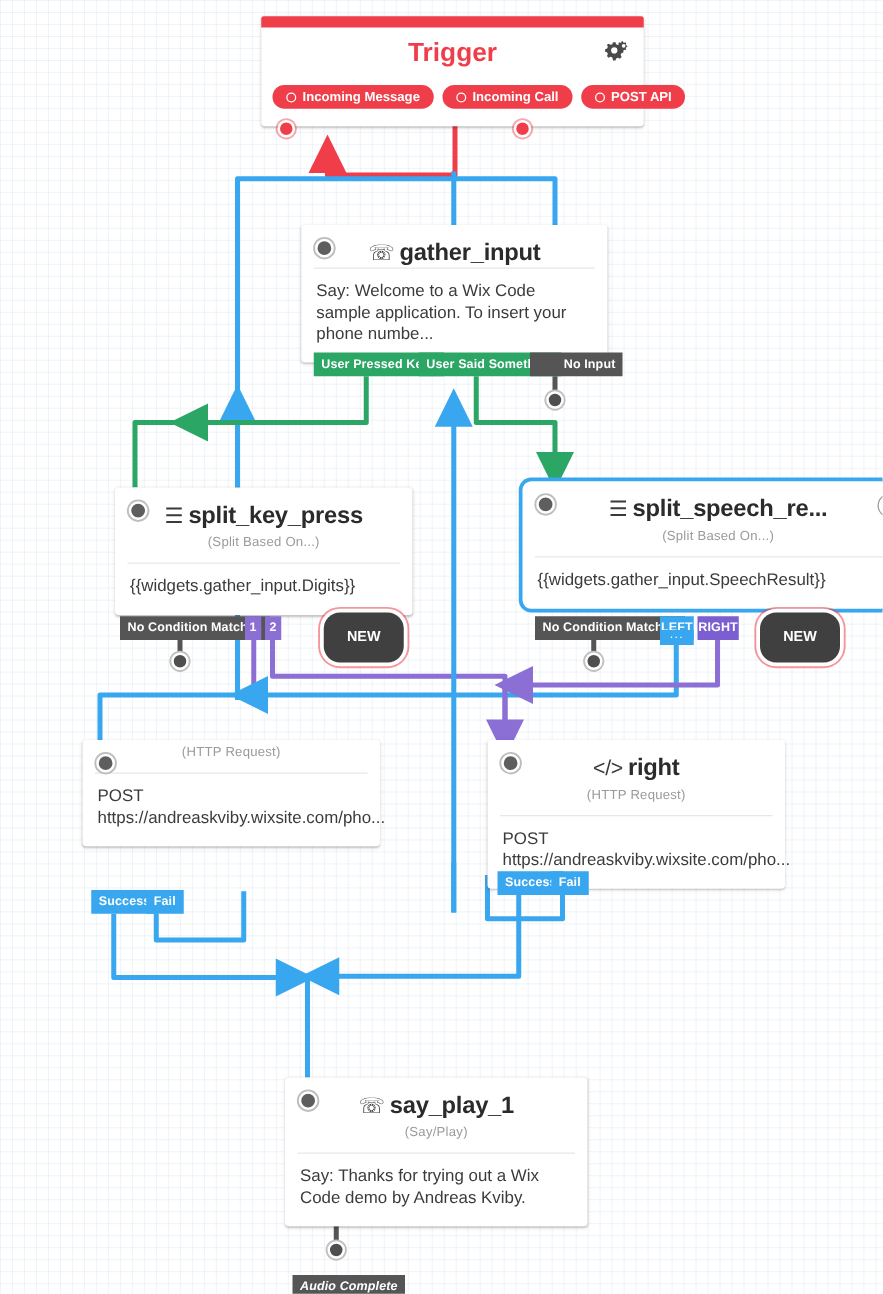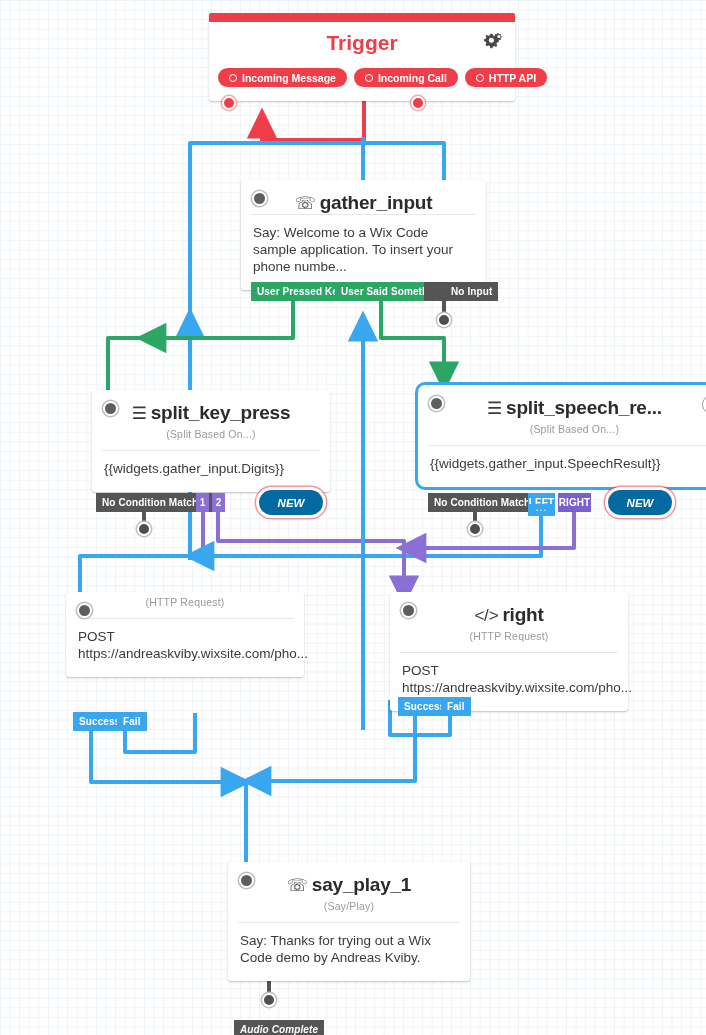--- a/index.html
+++ b/index.html
@@ -46,23 +46,23 @@
 
   
   .badge{position:absolute;height:19px;display:flex;align-items:center;justify-content:center;
          padding:0 6px;font-size:10px;color:#fff;font-weight:bold;white-space:nowrap;letter-spacing:.1px;}
   .b-green{background:#2ba665;}
   .b-gray{background:#555;}
   .b-blue{background:#38a7ef;}
   .b-purple{background:#8b6fd4;}
   .b-violet{background:#7b5fd0;}
 
-  .newbtn{position:absolute;width:64px;height:25px;border-radius:13px;background:#0369a1;color:#fff;
+  .newbtn{position:absolute;width:64px;height:40px;border-radius:13px;background:#404040;color:#fff;
           font-size:11.5px;font-weight:bold;display:flex;align-items:center;justify-content:center;
-          box-shadow:0 0 0 3px #fff,0 0 0 4.5px rgba(239,62,74,.55);font-style:italic;}
+          box-shadow:0 0 0 3px #fff,0 0 0 4.5px rgba(239,62,74,.55);}
 
   .endcap{position:absolute;width:14px;height:14px;border-radius:50%;background:#4f4f4f;
           border:2px solid #fff;box-shadow:0 0 0 1.5px #c0c0c0;box-sizing:border-box;}
   .endcap.red{background:#ef3e4a;box-shadow:0 0 0 1.5px rgba(239,62,74,.45);}
 </style>
 </head>
 <body>
 
 <div id="canvas">
 
@@ -155,21 +155,21 @@
       <div class="pill">
         <span class="ring"></span>
         <span>Incoming Message</span>
       </div>
       <div class="pill">
         <span class="ring"></span>
         <span>Incoming Call</span>
       </div>
       <div class="pill">
         <span class="ring"></span>
-        <span>HTTP API</span>
+        <span>POST API</span>
       </div>
     </div>
   </div>
   <div class="endcap red" style="left:222px;top:96px;"></div>
   <div class="endcap red" style="left:411px;top:96px;"></div>
 
   <div class="node" style="left:241px;top:180px;width:245px;">
     <div class="nd-dot"></div>
     <div class="nd-title">
       <span class="gly">☏</span><span>gather_input</span>

